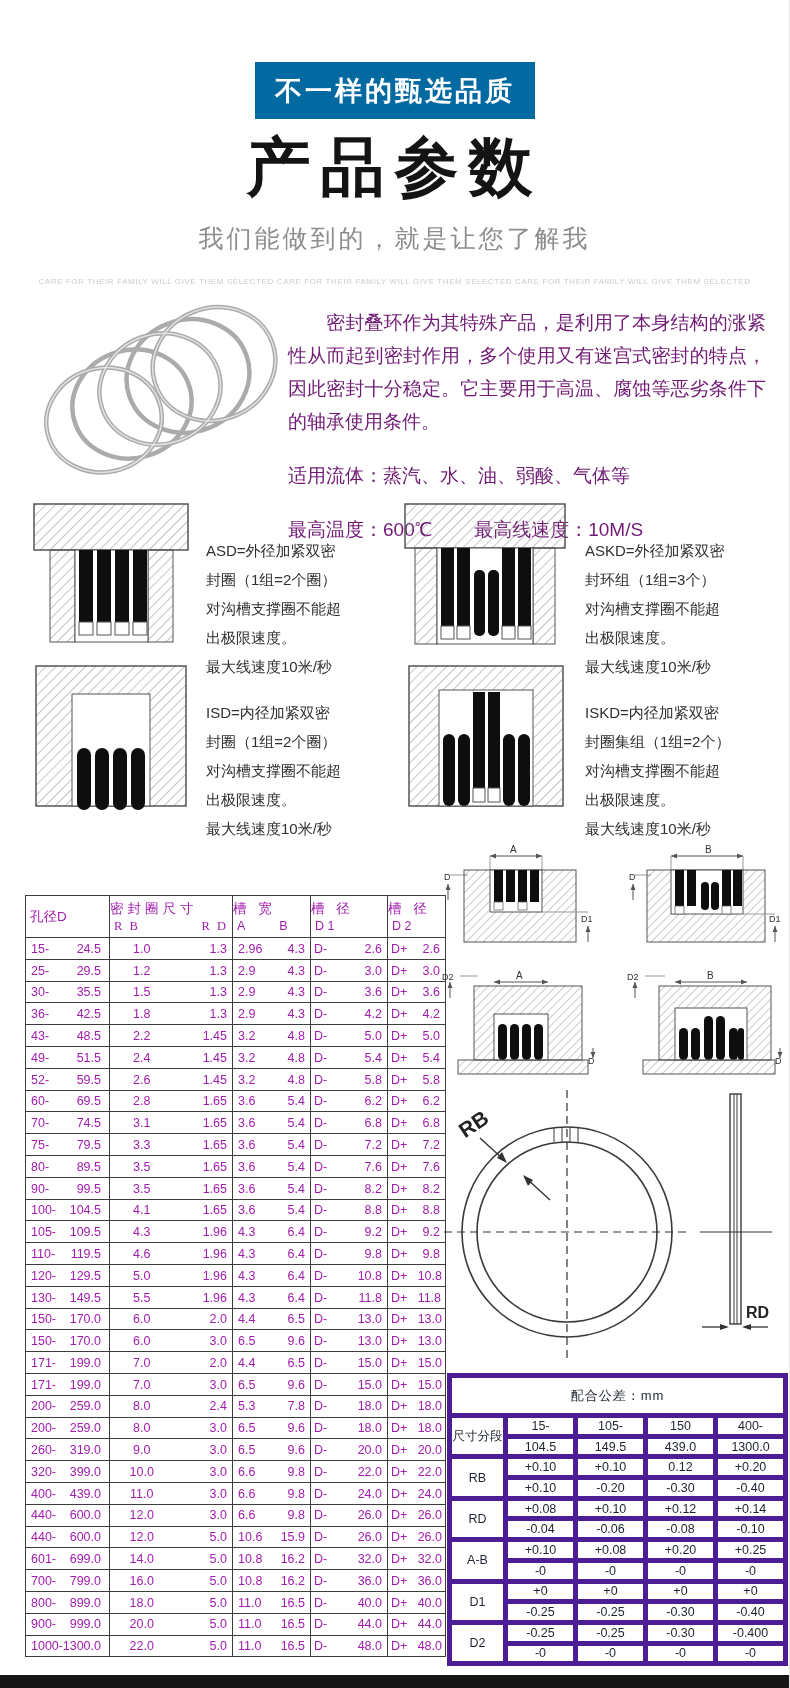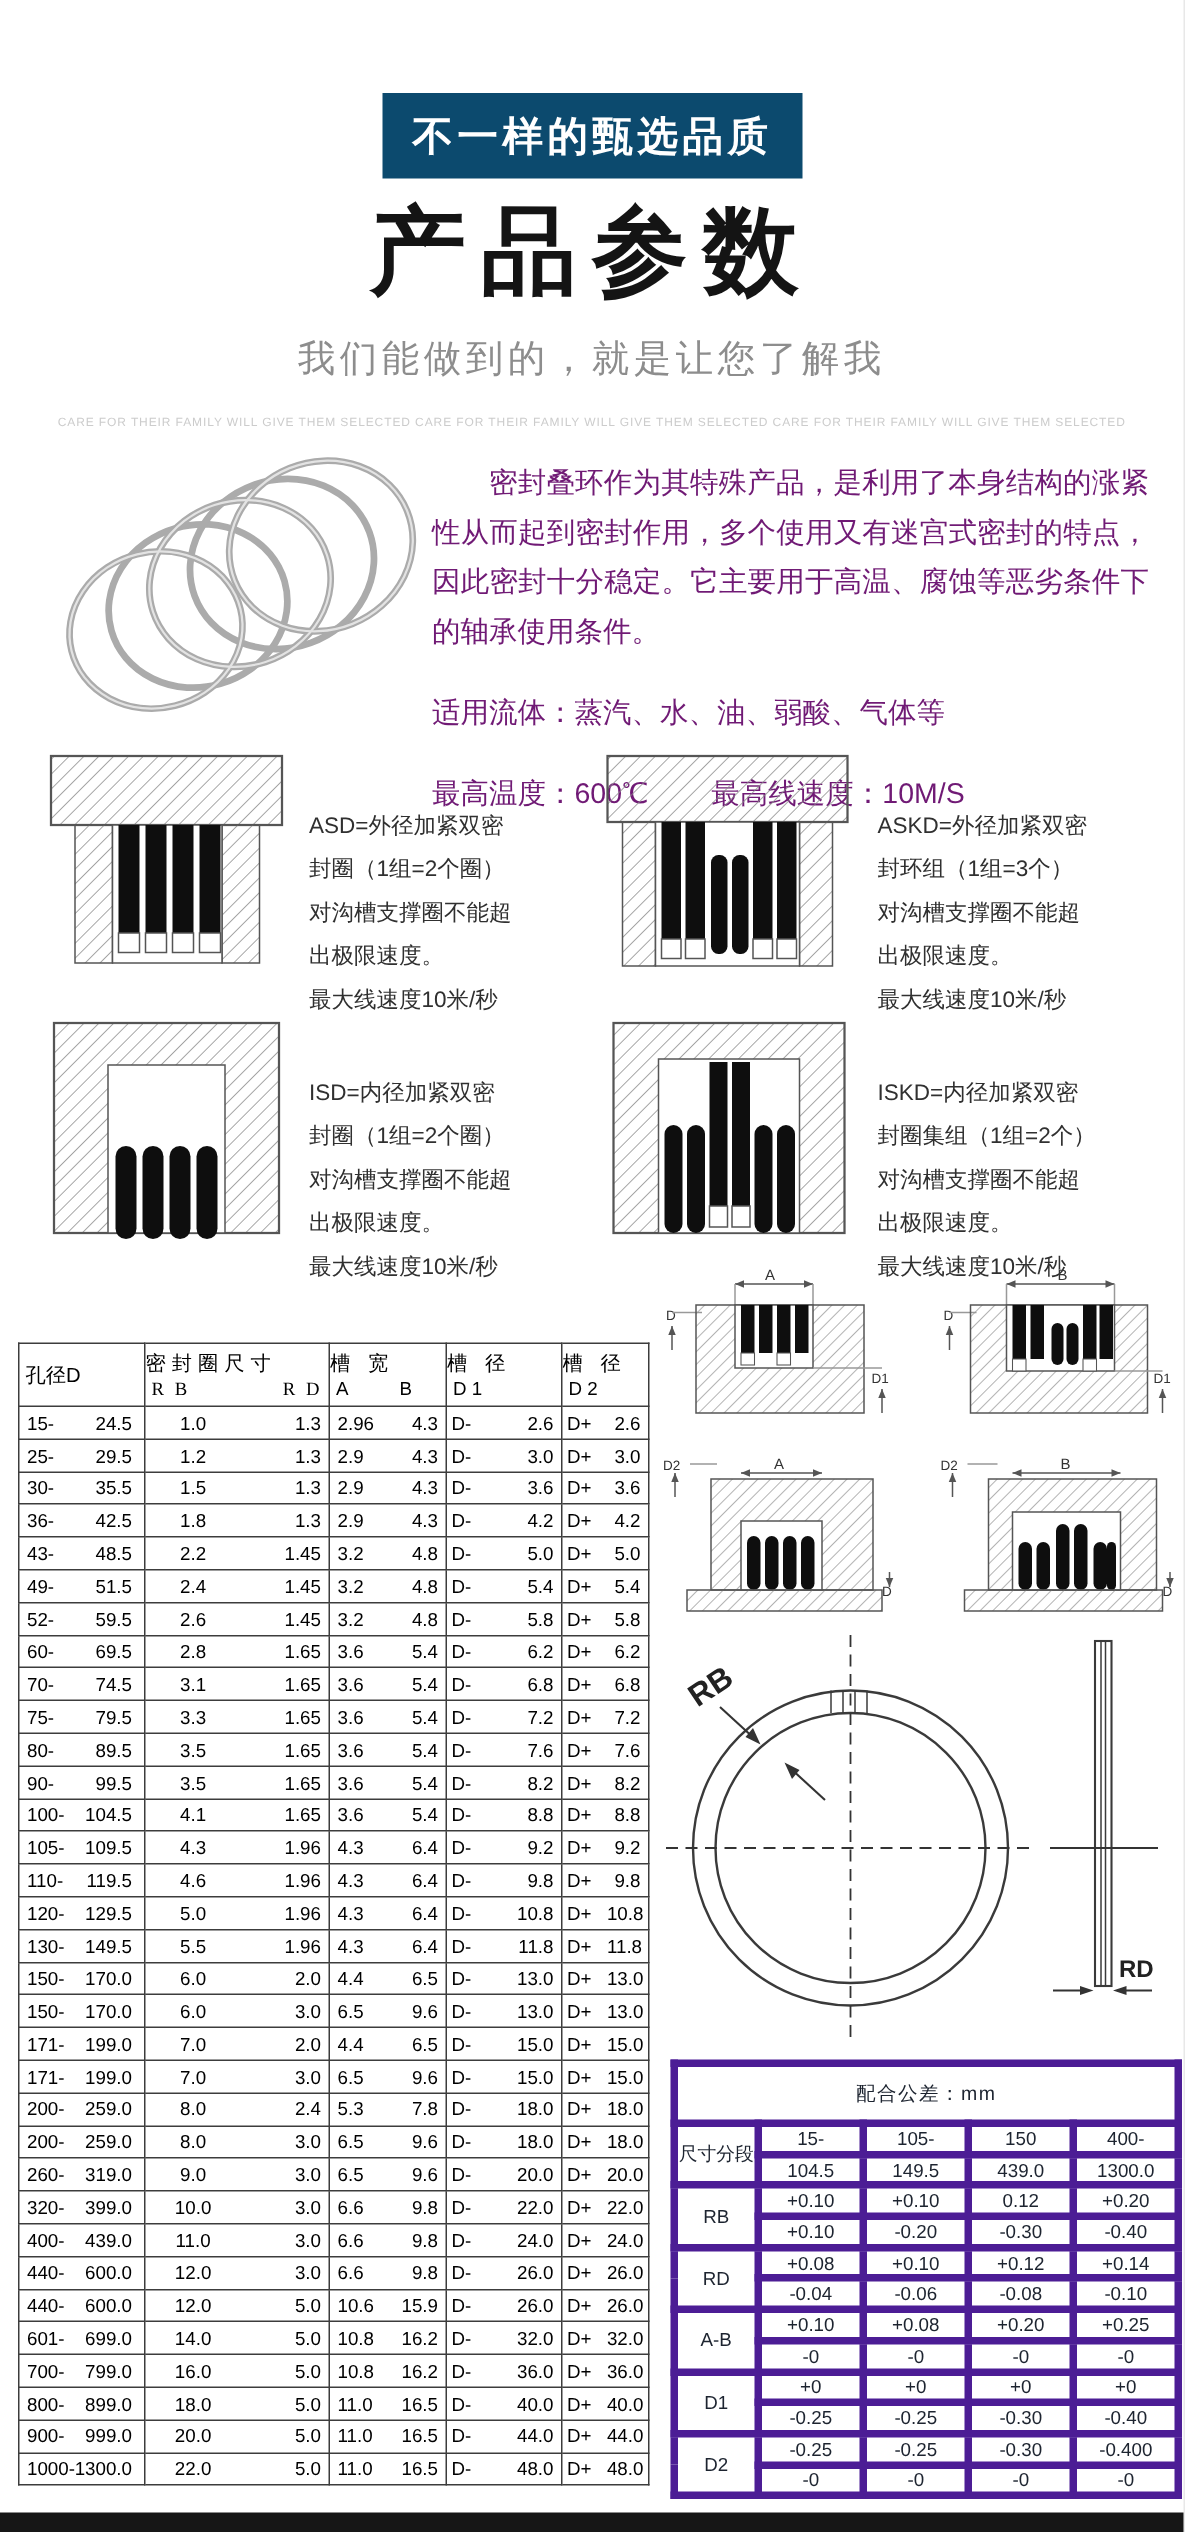--- a/index.html
+++ b/index.html
@@ -16,27 +16,27 @@
   .page-subtitle{top:222px;left:0;width:100%;text-align:center;font-size:25px;color:#8d8d8d;letter-spacing:3px}
   .tagline{top:277px;left:0;width:100%;text-align:center;font-size:8px;color:#ccc;letter-spacing:.6px;white-space:nowrap}
 
   .rings{top:292px;left:38px}
   .intro{top:306px;left:288px;width:478px;font-size:19px;line-height:33px;color:#701a75}
   .intro .para{text-indent:2em;text-align:justify}
   .intro .line{margin-top:21px}
   .intro .line2 span{display:inline-block}
   .intro .line2 span+span{margin-left:42px}
 
-  .seal-grid{top:500px;left:30px;width:742px;display:grid;grid-template-columns:1fr 1fr;row-gap:20px}
+  .seal-grid{top:500px;left:30px;width:742px;display:grid;grid-template-columns:1fr 1fr;row-gap:4px}
   .seal-cell{display:flex;gap:14px;align-items:flex-start;height:158px}
   .seal-desc{font-size:15px;line-height:29px;color:#303030;white-space:pre-line;padding-top:36px}
   .seal-cell svg{flex:0 0 auto}
 
   
-  .spec-table{top:895px;left:12px;width:420px;border-collapse:collapse;table-layout:fixed;font-size:12.5px;color:#000000}
+  .spec-table{top:895px;left:25px;width:420px;border-collapse:collapse;table-layout:fixed;font-size:12.5px;color:#a21caf}
   .spec-table th,.spec-table td{border:1px solid #3c3c3c;overflow:hidden;white-space:nowrap}
   .spec-table thead th{height:42px;font-weight:normal;vertical-align:middle;background:#fff}
   .spec-table .th-range{font-size:13.5px;text-align:left;padding-left:4px}
   .spec-table .g{text-align:left;font-size:13.5px;letter-spacing:4px;padding-top:2px}
   .spec-table .subs{display:flex;padding:1px 4px 2px 4px}
   .spec-table .subs-center{justify-content:space-between;font-family:"Liberation Serif",serif;font-weight:normal;letter-spacing:2px}
   .spec-table .subs-left{justify-content:flex-start;gap:34px;font-size:12.5px}
   .spec-table tbody td{height:21.8px;padding:0}
   .spec-table tbody td span{display:inline-block;vertical-align:middle}
   .c-range span:first-child{width:42%;text-align:left;padding-left:5px}
@@ -61,21 +61,21 @@
   .footer-bar{left:0;bottom:0;width:100%;height:13px}
 
   svg text{font-family:"Liberation Sans",sans-serif}
 </style>
 </head>
 <body>
 
 <div class="abs top-strip"></div>
 <div class="abs top-strip2"></div>
 
-<div class="abs banner" style="background: #0c4a6e;">
+<div class="abs banner" style="background: #0369a1;">
   <span>不一样的甄选品质</span>
 </div>
 
 <div class="abs page-title">产品参数</div>
 <div class="abs page-subtitle">我们能做到的，就是让您了解我</div>
 <div class="abs tagline">CARE FOR THEIR FAMILY WILL GIVE THEM SELECTED CARE FOR THEIR FAMILY WILL GIVE THEM SELECTED CARE FOR THEIR FAMILY WILL GIVE THEM SELECTED</div>
 
 <div class="abs rings">
   <svg width="252" height="192" viewBox="0 0 252 192">
     <g fill="none" stroke="#ababab" stroke-width="4.5">

